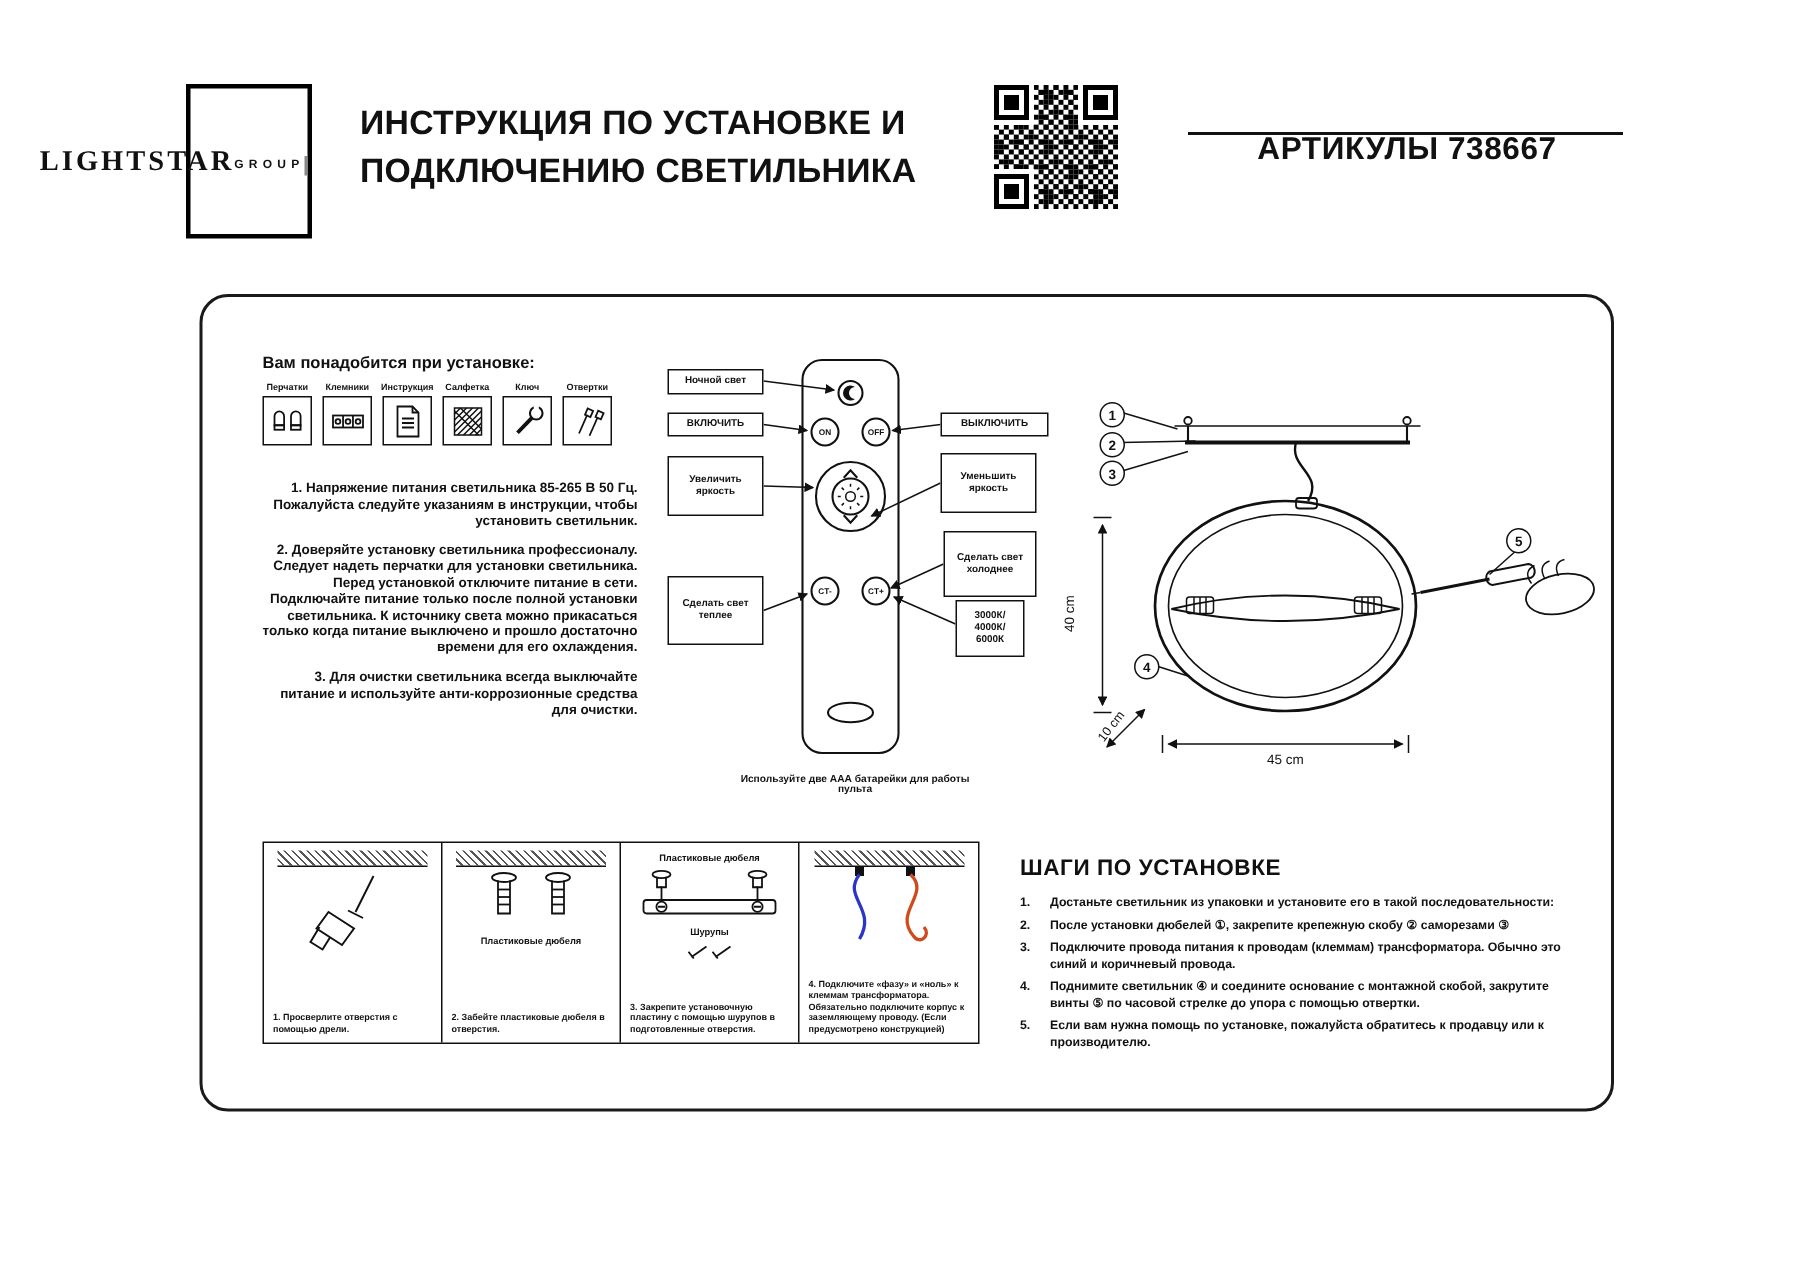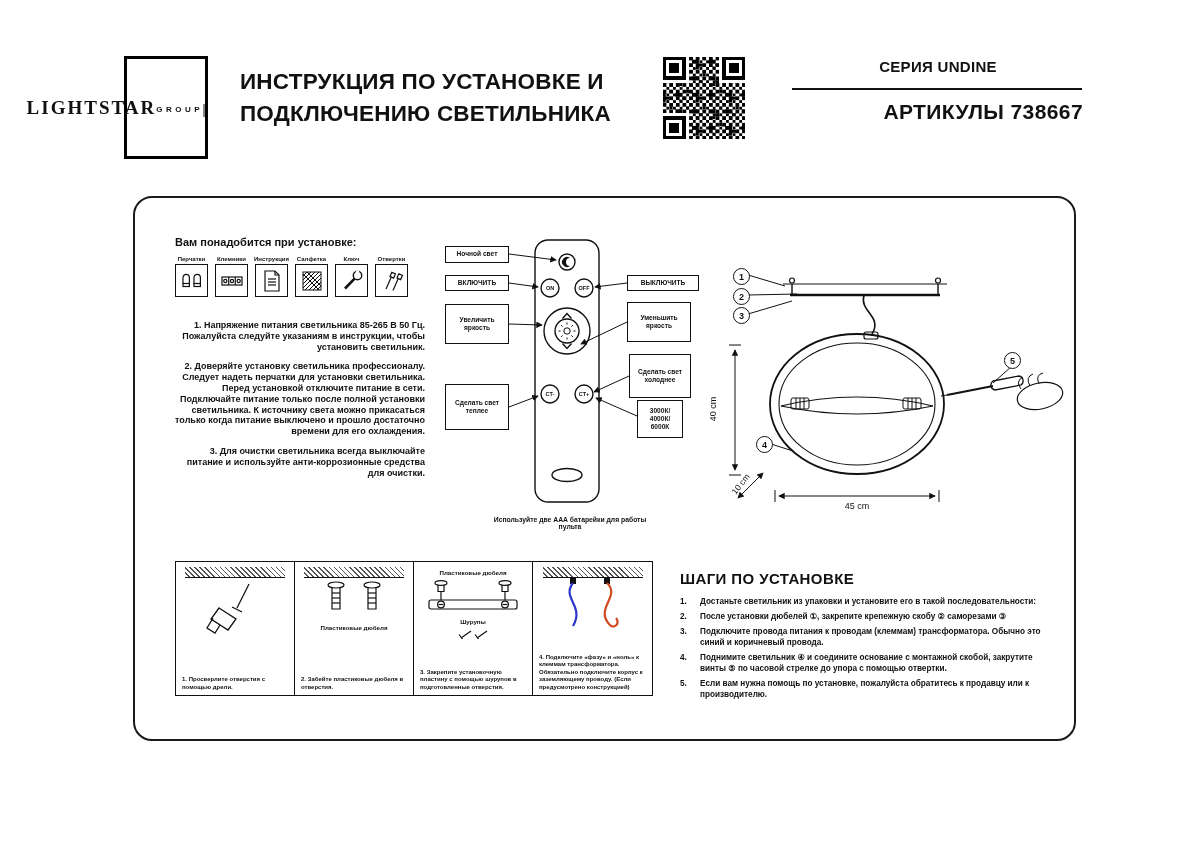--- a/index.html
+++ b/index.html
@@ -102,23 +102,22 @@
         <rect x="4" y="4" width="3" height="3" fill="#000"></rect>
       <rect x="20" y="2" width="7" height="7" fill="#000"></rect>
         <rect x="21" y="3" width="5" height="5" fill="#fff"></rect>
         <rect x="22" y="4" width="3" height="3" fill="#000"></rect>
       <rect x="2" y="20" width="7" height="7" fill="#000"></rect>
         <rect x="3" y="21" width="5" height="5" fill="#fff"></rect>
         <rect x="4" y="22" width="3" height="3" fill="#000"></rect>
     </svg>
   </div>
 
-  <div class="abs series" style="left:793px;top:58px;width:290px;">СЕРИЯ UNDINE</div>
   <div class="abs series-rule" style="left:792px;top:88px;width:290px;"></div>
-  <div class="abs articles" style="left:793px;top:100px;width:290px;text-align:right;">АРТИКУЛЫ 738667</div>
+  <div class="abs articles" style="left:793px;top:88px;width:290px;">АРТИКУЛЫ 738667</div>
 
   <div class="abs main" style="left:133px;top:196px;width:943px;height:545px;">
 
     <svg class="main-svg" width="940" height="545" viewBox="0 0 940 545">
       <defs>
         <marker id="arr" viewBox="0 0 8 8" refX="7" refY="4" markerWidth="6.5" markerHeight="6.5" orient="auto">
             <path d="M0,0 L8,4 L0,8 z" fill="#111"></path>
           </marker>
         <marker id="arrS" viewBox="0 0 8 8" refX="7" refY="4" markerWidth="6.5" markerHeight="6.5" orient="auto-start-reverse">
             <path d="M0,0 L8,4 L0,8 z" fill="#111"></path>

